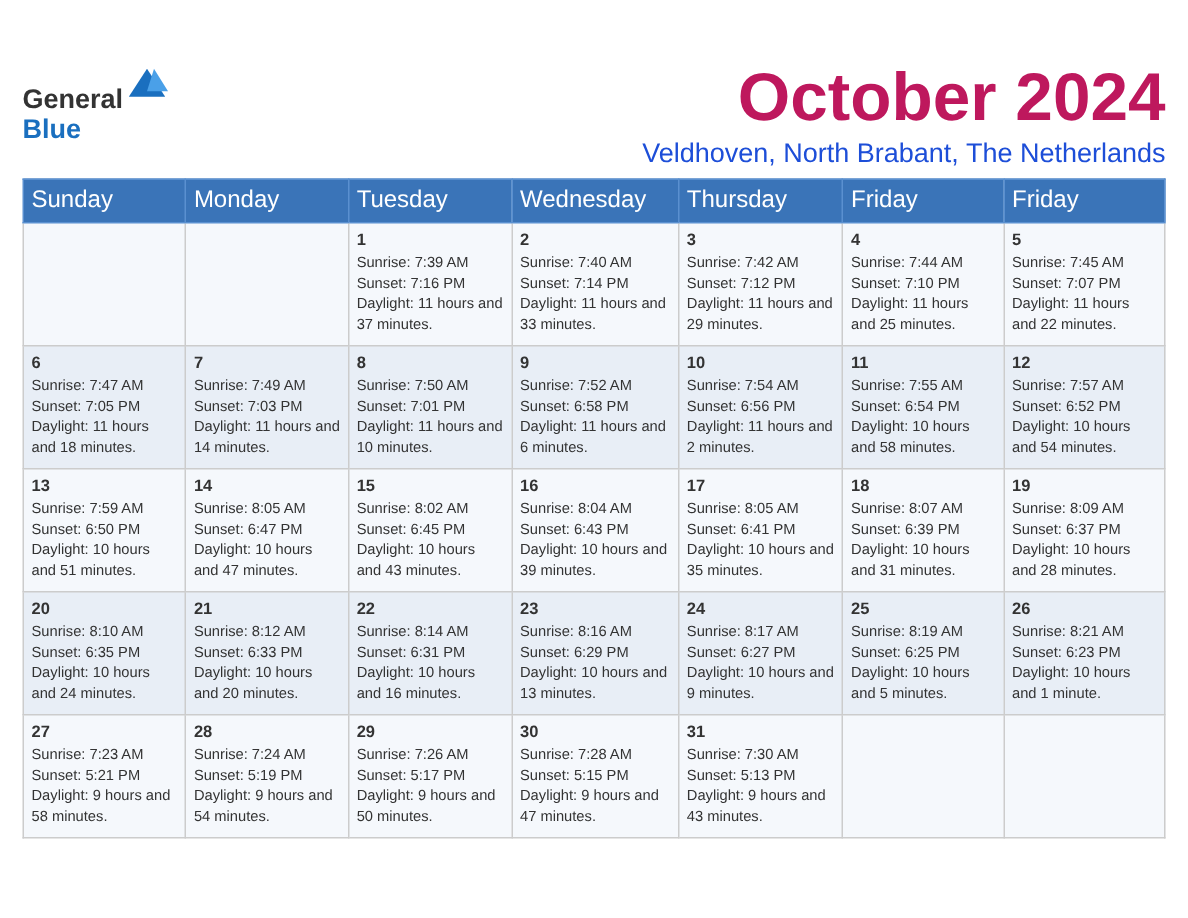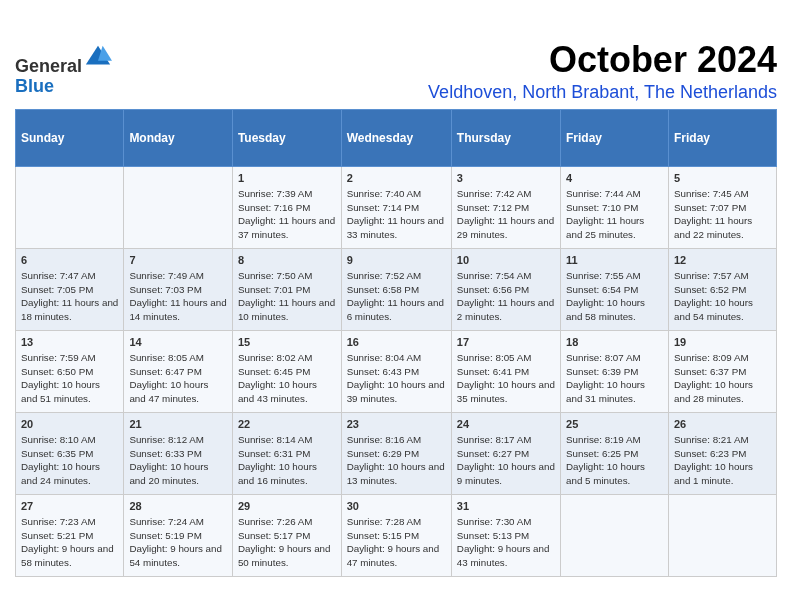--- a/index.html
+++ b/index.html
@@ -36,42 +36,42 @@
     .logo-blue { color: #1a6fbf; text-align: right; }
     .logo-icon {
       width: 28px;
       height: 28px;
       margin-left: 2px;
     }
     .title-block {
       text-align: right;
     }
     .month-title {
-      font-size: 36px;
+      font-size: 45px;
       font-weight: bold;
-      color: #000000;
+      color: #be185d;
       line-height: 1.1;
     }
     .location-title {
       font-size: 18px;
       color: #1d4ed8;
       margin-top: 2px;
     }
     .calendar {
       width: 100%;
       border-collapse: collapse;
       font-size: 10.5px;
     }
     .calendar th {
       background-color: #3a74b8;
       color: #fff;
       text-align: left;
-      padding: 21px 5px;
-      font-size: 12px;
-      font-weight: bold;
+      padding: 5px 5px;
+      font-size: 16px;
+      font-weight: normal;
       border: 1px solid #5a90d0;
     }
     .calendar td {
       vertical-align: top;
       border: 1px solid #ccc;
       padding: 4px 5px;
       width: 113px;
       min-height: 80px;
       height: 82px;
       background: #fff;

